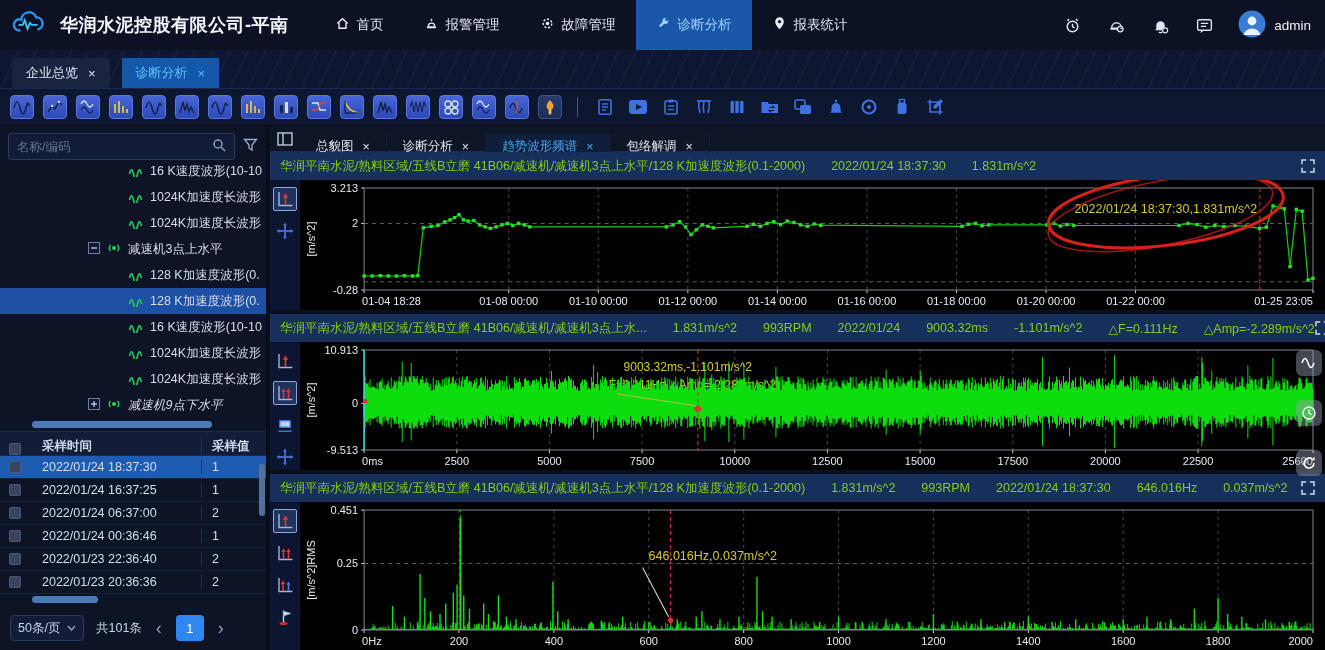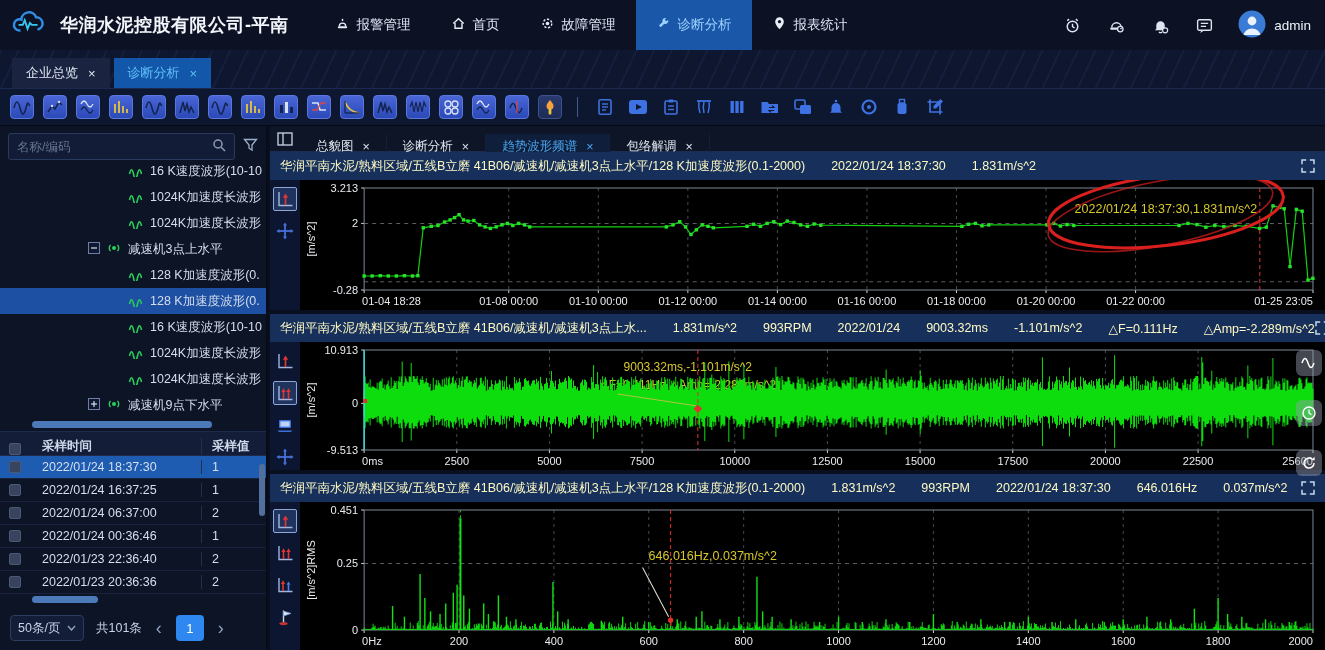--- a/index.html
+++ b/index.html
@@ -14,21 +14,21 @@
   .mainnav { display:flex; height:50px; margin-left:26px; }
   .nav-item { display:flex; align-items:center; gap:7px; padding:0 20px; color:#dde5f2; font-size:13.5px; cursor:pointer; }
   .nav-item.active { background:#1a57a8; color:#9fd2ff; }
   .top-right { margin-left:auto; display:flex; align-items:center; gap:24px; }
   .tr-icon { width:20px; height:20px; display:flex; align-items:center; justify-content:center; }
   .userbox { display:flex; align-items:center; gap:8px; color:#eef3fa; font-size:13.5px; }
 
   
   .wintabs { height:38px; flex:none; background:#0f1730;
     background-image:repeating-linear-gradient(115deg, rgba(46,70,130,.16) 0 2px, transparent 2px 16px);
-    display:flex; align-items:flex-end; padding:0 0 0 12px; gap:4px; }
+    display:flex; align-items:flex-end; padding:0 0 0 12px; gap:12px; }
   .wtab { height:30px; display:flex; align-items:center; gap:10px; padding:0 14px;
     background:#1a2440; color:#dfe6f2; font-size:13px; cursor:pointer; }
   .wtab.active { background:#1357ab; color:#5fc0f6; }
   .wtab .x { font-size:13px; color:inherit; }
 
   
   .toolbar { height:38px; flex:none; background:#0e1730; border-top:1px solid #1d2950; border-bottom:1px solid #060a14;
     display:flex; align-items:center; padding:0 10px; gap:9px; }
   .ticon { width:24px; height:24px; border-radius:4px; display:flex; align-items:center; justify-content:center;
     background:linear-gradient(#4a66d6,#2c49b8); border:1px solid #5a77e0; cursor:pointer; flex:none; }
@@ -78,21 +78,21 @@
   .chart-tabs { height:26px; flex:none; display:flex; align-items:center; background:#0d1526; border-bottom:1px solid #1b2d52; }
   .ctab { height:26px; display:flex; align-items:center; gap:9px; padding:0 16px; color:#dfe6f2; font-size:12.5px;
     border-right:1px solid #141f3c; cursor:pointer;margin-top:16px; }
   .ctab.active { color:#4aa6f0; background:#0f1e3a; }
   .ctab-toggle { width:30px; height:26px; display:flex; align-items:center; justify-content:center; cursor:pointer; }
 
   .chart-block { display:flex; flex-direction:column; flex:none; }
   .chart-block.last { flex:1; min-height:0; }
   .gap { height:4px; flex:none; }
   .ctitle { height:28px; flex:none; background:#17305b; display:flex; align-items:center; padding:0 10px;
-    color:#fef9c3; font-size:12.5px; white-space:nowrap; overflow:hidden; }
+    color:#84cc16; font-size:12.5px; white-space:nowrap; overflow:hidden; }
   .ctitle .part { margin-right:0; }
   .ctitle .meta { margin-left:26px; }
   .ctitle .expand { margin-left:auto; cursor:pointer; display:flex; flex:none; }
   .cbody { flex:1; min-height:0; display:flex; background:#000; position:relative; }
   .tools { width:30px; flex:none; background:#0d1630; display:flex; flex-direction:column; align-items:center;
     padding-top:7px; gap:8px; }
   .tool { width:24px; height:24px; display:flex; align-items:center; justify-content:center; cursor:pointer;
     border:1px solid transparent; border-radius:2px; }
   .tool.sel { border-color:#8fa6d8; background:#20335c; }
   .cbody svg.chart { flex:1; min-width:0; display:block; }
@@ -109,32 +109,32 @@
     <div class="logo">
       <span><svg width="38" height="30" viewBox="0 0 40 30">
             <path d="M10 23a6 6 0 1 1 2-11.7A8 8 0 0 1 27.5 9a6.5 6.5 0 0 1 2.5 12.6" fill="none" stroke="#2f8fe8" stroke-width="2.6" stroke-linecap="round"></path>
             <polyline points="9,17 13.5,17 15.5,12 18.5,21 21,15 23,17 29,17" fill="none" stroke="#35c7f0" stroke-width="2"></polyline>
           </svg></span>
       <span class="brand">华润水泥控股有限公司-平南</span>
     </div>
     <nav class="mainnav" id="mainnav">
         <div class="nav-item">
           <span><svg width="15" height="15" viewBox="0 0 16 16">
+              <path d="M2.5 8 8 2.8 13.5 8" fill="none" stroke="#e8eef8" stroke-width="1.5"></path>
+              <path d="M4.3 7.4V13h7.4V7.4" fill="none" stroke="#e8eef8" stroke-width="1.5"></path>
+            </svg></span>
+          <span>首页</span>
+        </div>
+        <div class="nav-item">
+          <span><svg width="15" height="15" viewBox="0 0 16 16">
               <path d="M4.6 11a3.4 3.4 0 0 1 6.8 0" fill="none" stroke="#e8eef8" stroke-width="1.5"></path>
               <rect x="3" y="11" width="10" height="2" rx="1" fill="#e8eef8"></rect>
               <line x1="8" y1="3" x2="8" y2="5.4" stroke="#e8eef8" stroke-width="1.5"></line>
             </svg></span>
           <span>报警管理</span>
-        </div>
-        <div class="nav-item">
-          <span><svg width="15" height="15" viewBox="0 0 16 16">
-              <path d="M2.5 8 8 2.8 13.5 8" fill="none" stroke="#e8eef8" stroke-width="1.5"></path>
-              <path d="M4.3 7.4V13h7.4V7.4" fill="none" stroke="#e8eef8" stroke-width="1.5"></path>
-            </svg></span>
-          <span>首页</span>
         </div>
         <div class="nav-item">
           <span><svg width="15" height="15" viewBox="0 0 16 16">
               <circle cx="8" cy="8" r="4.6" fill="none" stroke="#e8eef8" stroke-width="1.5" stroke-dasharray="2.4 1.7"></circle>
               <circle cx="8" cy="8" r="1.9" fill="#e8eef8"></circle>
             </svg></span>
           <span>故障管理</span>
         </div>
         <div class="nav-item active">
           <span><svg width="15" height="15" viewBox="0 0 16 16">
@@ -452,21 +452,21 @@
                   <path d="M1.5 11Q3.5 2.5 5.5 11T9.5 11Q11.5 2.5 13.5 11" fill="none" stroke="#27cd5c" stroke-width="1.6"></path>
                 </svg></span>
               <span>1024K加速度长波形</span>
             </div>
             <div class="trow" style="padding-left: 128px;">
               <span><svg width="16" height="14" viewBox="0 0 16 14">
                   <path d="M1.5 11Q3.5 2.5 5.5 11T9.5 11Q11.5 2.5 13.5 11" fill="none" stroke="#27cd5c" stroke-width="1.6"></path>
                 </svg></span>
               <span>1024K加速度长波形</span>
             </div>
-            <div class="trow" style="padding-left: 88px;">
+            <div class="trow" style="padding-left: 88px; font-style: italic;">
               <span><svg width="12" height="12">
                   <rect x="0.5" y="0.5" width="11" height="11" fill="#0f1830" stroke="#6c7ea6"></rect>
                   <line x1="3" y1="6" x2="9" y2="6" stroke="#d6e0f0" stroke-width="1.2"></line>
                   <line x1="6" y1="3" x2="6" y2="9" stroke="#d6e0f0" stroke-width="1.2"></line>
                 </svg></span>
               <span><svg width="16" height="12" viewBox="0 0 16 12">
                   <circle cx="8" cy="6" r="2" fill="#2ad15e"></circle>
                   <path d="M4.5 2.8a5.2 5.2 0 0 0 0 6.4M11.5 2.8a5.2 5.2 0 0 1 0 6.4" stroke="#2ad15e" fill="none" stroke-width="1.3"></path>
                 </svg></span>
               <span>减速机9点下水平</span>

